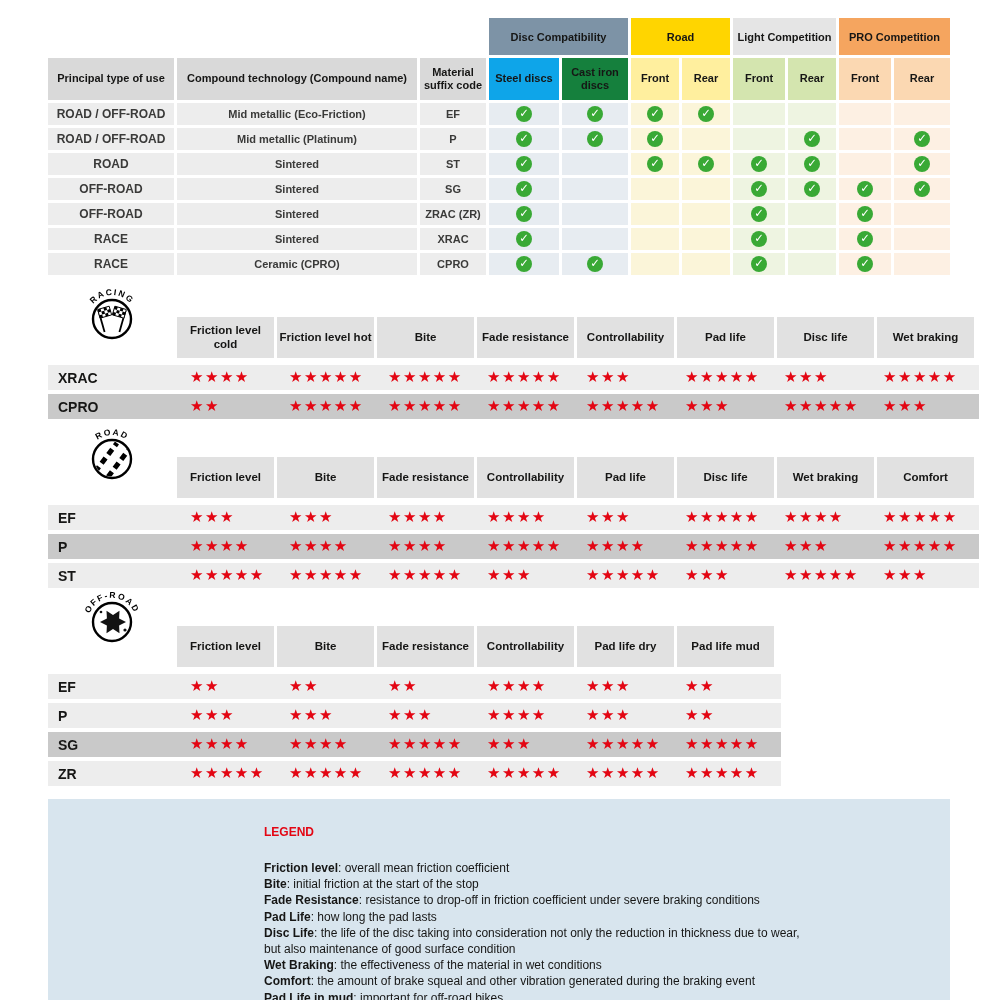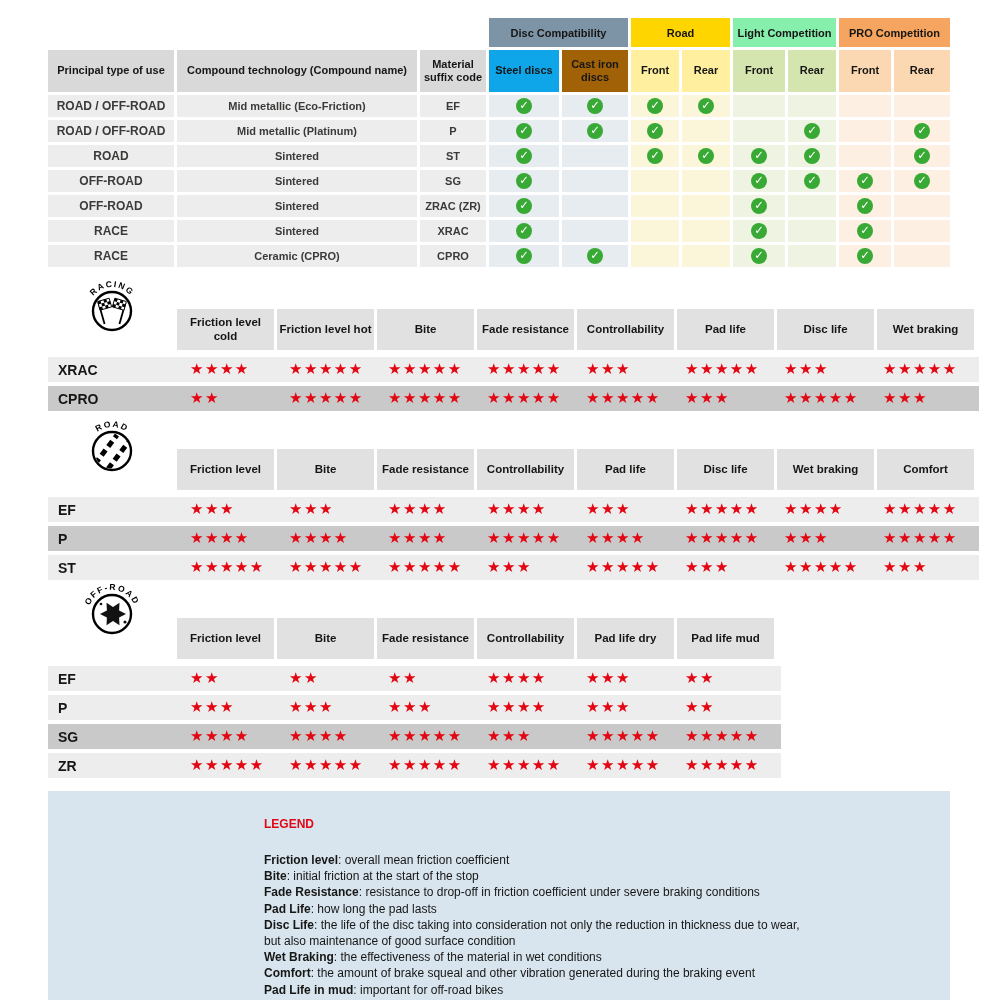--- a/index.html
+++ b/index.html
@@ -3,21 +3,21 @@
 <meta charset="utf-8">
 <style>
   html,body{margin:0;padding:0}
   body{width:1000px;height:1000px;background:#fff;font-family:"Liberation Sans",sans-serif;color:#3a3a39;overflow:hidden}
   .page{position:relative;margin:18px 0 0 48px;width:902px}
 
   
   .crow{display:grid;gap:3px;margin-bottom:3px}
   .crow.grp{grid-template-columns:438px 139px 99px 103px 111px}
   .crow.data{grid-template-columns:126px 240px 66px 70px 66px 48px 48px 52px 48px 52px 56px}
-  .gcell{height:29px;display:flex;align-items:center;justify-content:center;font-size:11px;font-weight:bold;color:#161615}
+  .gcell{height:37px;display:flex;align-items:center;justify-content:center;font-size:11px;font-weight:bold;color:#161615}
   .hcell{min-height:38px;background:#d9d9d9;display:flex;align-items:center;justify-content:center;text-align:center;font-size:11px;font-weight:bold;line-height:1.2;padding:2px 3px;color:#161615}
   .dcell{height:22px;background:#ededed;display:flex;align-items:center;justify-content:center;font-size:11px;font-weight:bold;color:#3a3a39;text-align:center}
   .dcell.use{font-size:12px}
   .chk{width:16px;height:16px;border-radius:50%;background:#39a935;color:#fff;font-size:11.5px;font-weight:bold;display:flex;align-items:center;justify-content:center;line-height:1;font-family:"DejaVu Sans",sans-serif}
 
   
   .rating{position:relative}
   .rating.racing{margin-top:42px}
   .rating.road{margin-top:38px}
   .rating.offroad{margin-top:38px}
@@ -42,29 +42,29 @@
 </style>
 </head>
 <body>
 
 <div class="page">
   <div>
       <div class="crow grp">
         <div class="gspacer"></div>
         <div class="gcell" style="background:#7d93a6">Disc Compatibility</div>
         <div class="gcell" style="background:#ffd500">Road</div>
-        <div class="gcell" style="background:#86efac">Light Competition</div>
+        <div class="gcell" style="background:#e5e5e5">Light Competition</div>
         <div class="gcell" style="background:#f5a55f">PRO Competition</div>
       </div>
       <div class="crow data">
         <div class="hcell">Principal type of use</div>
         <div class="hcell">Compound technology (Compound name)</div>
         <div class="hcell">Material suffix code</div>
         <div class="hcell" style="background:#0ea5e9">Steel discs</div>
-        <div class="hcell" style="background:#a16207">Cast iron discs</div>
+        <div class="hcell" style="background:#15803d">Cast iron discs</div>
         <div class="hcell" style="background:#ffef9e">Front</div>
         <div class="hcell" style="background:#ffef9e">Rear</div>
         <div class="hcell" style="background:#d4e5af">Front</div>
         <div class="hcell" style="background:#d4e5af">Rear</div>
         <div class="hcell" style="background:#fbd8b2">Front</div>
         <div class="hcell" style="background:#fbd8b2">Rear</div>
       </div>
       <div class="crow data">
         <div class="dcell use">ROAD / OFF-ROAD</div>
         <div class="dcell">Mid metallic (Eco-Friction)</div>

